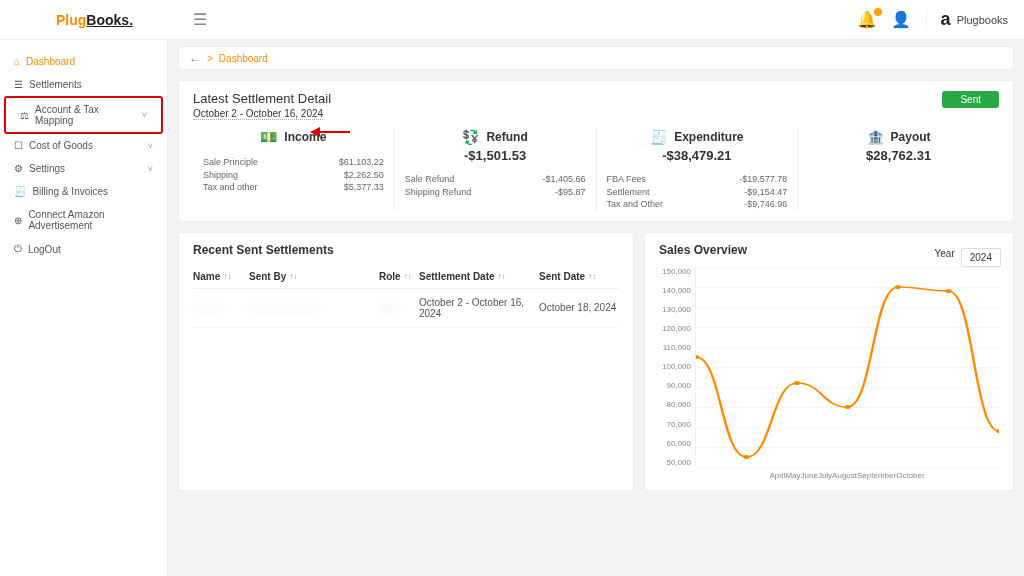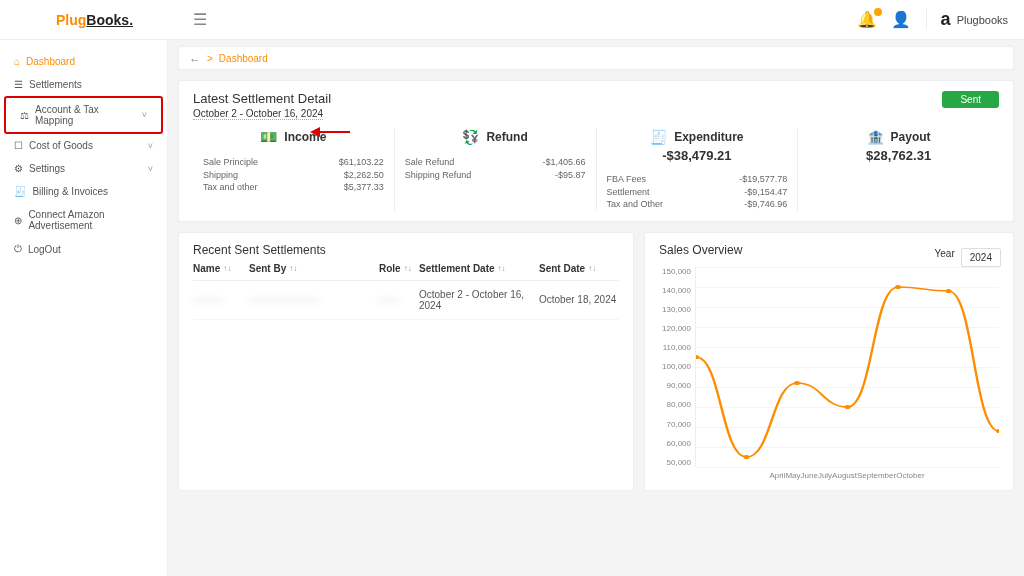--- a/index.html
+++ b/index.html
@@ -40,21 +40,21 @@
 .metric-head { display: flex; align-items: center; gap: 6px; justify-content: center; }
 .metric-icon { width: 18px; height: 18px; display: inline-flex; align-items: center; justify-content: center; font-size: 14px; }
 .metric-label { font-weight: bold; font-size: 12px; }
 .metric-value { text-align: center; font-weight: bold; font-size: 13px; margin-top: 2px; }
 .metric-rows { margin-top: 10px; font-size: 9px; color: #666; }
 .metric-row { display: flex; justify-content: space-between; line-height: 1.4; }
 
 .bottom-row { display: flex; gap: 10px; margin: 0 10px; }
 .card { background: #fff; border: 1px solid #eee; border-radius: 3px; padding: 10px 14px; }
 .recent { flex: 0 0 410px; }
-.card-title { font-weight: normal; font-size: 12px; margin-bottom: 0; }
+.card-title { font-weight: bold; font-size: 12px; margin-bottom: 8px; }
 .table-head { display: flex; border-bottom: 1px solid #eee; padding: 6px 0; font-size: 10px; font-weight: bold; }
 .th, .td { display: flex; align-items: center; gap: 3px; }
 .th.name, .td.name { width: 56px; }
 .th.sentby, .td.sentby { width: 110px; }
 .th.role, .td.role { width: 60px; padding-left: 20px; }
 .th.sd, .td.sd { width: 120px; }
 .th.sdate, .td.sdate { width: 80px; }
 .sort { font-size: 8px; color: #999; }
 .table-row { display: flex; padding: 8px 0; font-size: 10px; color: #555; border-bottom: 1px solid #f5f5f5; }
 .blur { filter: blur(3px); color: #bbb; }
@@ -165,20 +165,21 @@
                 <span>Tax and other</span>
                 <span>$5,377.33</span>
               </div>
             </div>
           </div>
           <div class="metric">
             <div class="metric-head">
               <span class="metric-icon" style="color:#1a9c1a">💱</span>
               <span class="metric-label">Refund</span>
             </div>
+            <div class="metric-value">-$1,501.53</div>
             <div class="metric-rows">
               <div class="metric-row">
                 <span>Sale Refund</span>
                 <span>-$1,405.66</span>
               </div>
               <div class="metric-row">
                 <span>Shipping Refund</span>
                 <span>-$95.87</span>
               </div>
             </div>

